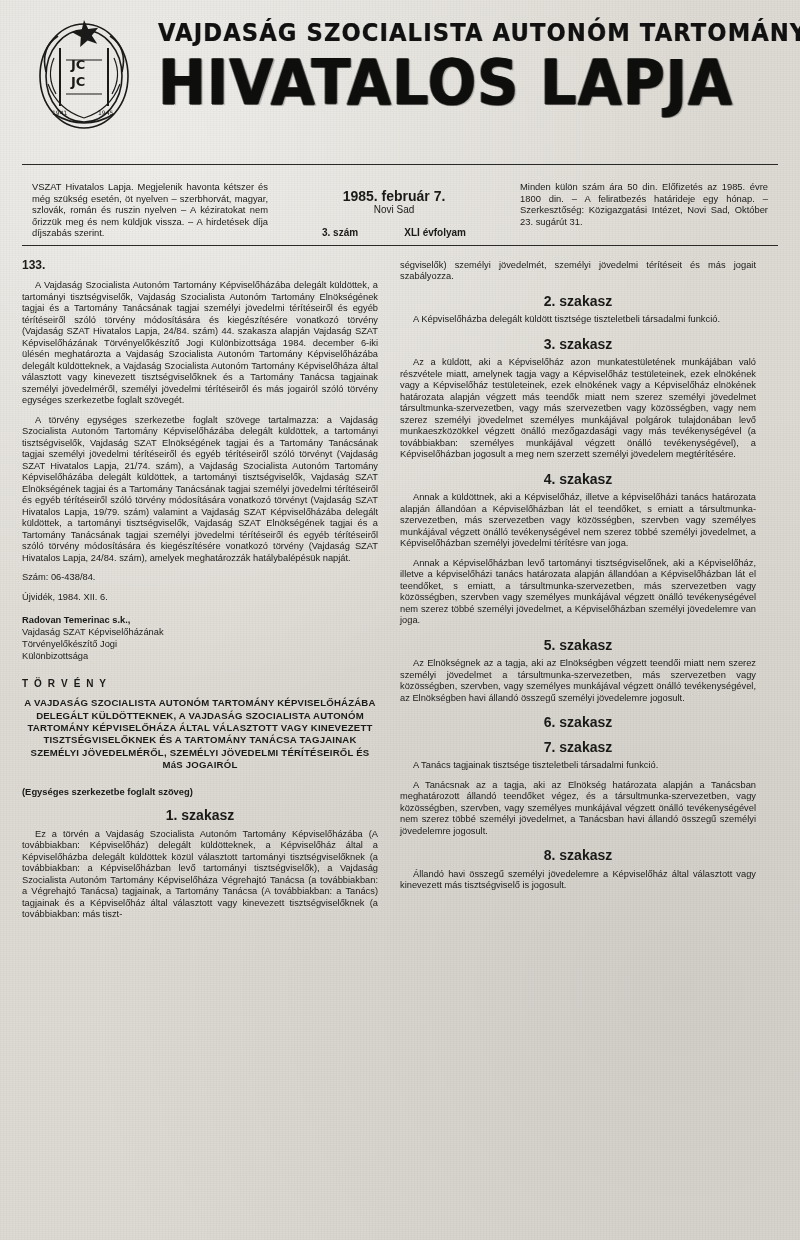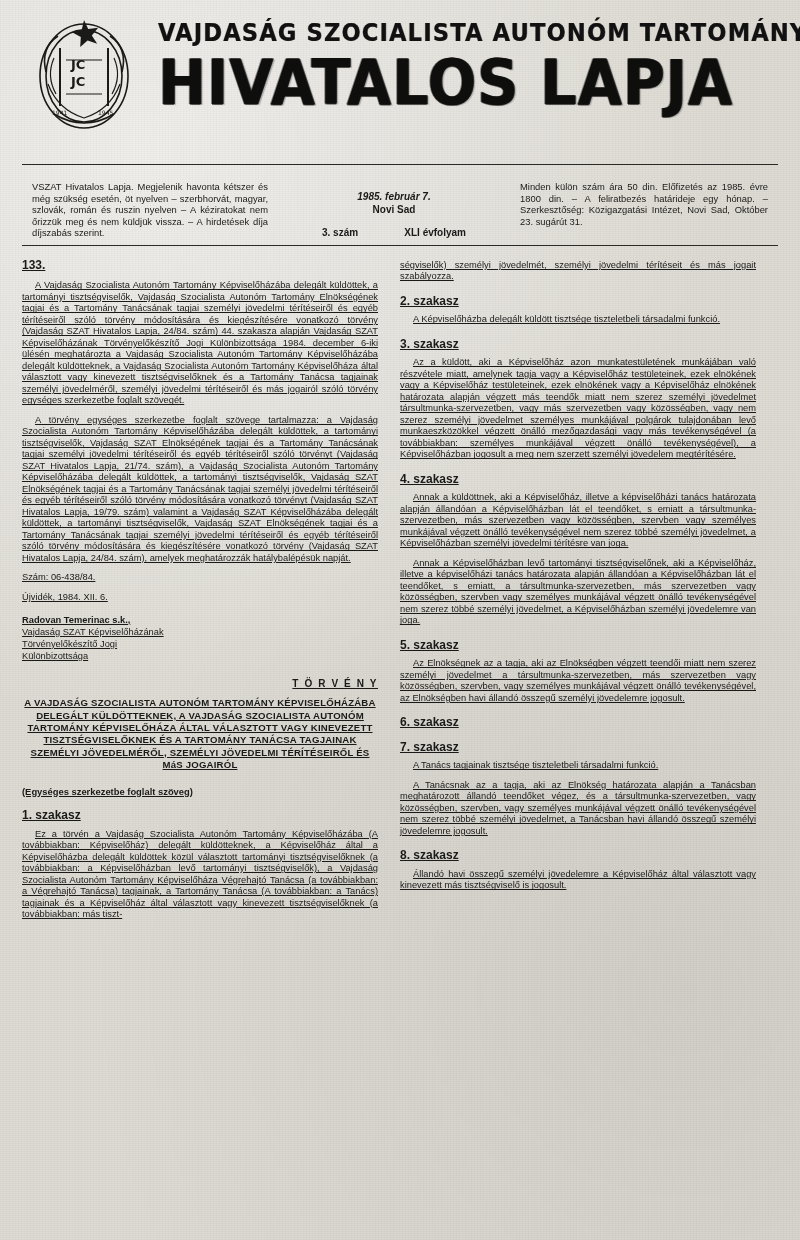--- a/index.html
+++ b/index.html
@@ -83,86 +83,85 @@
     border-bottom:1.6px solid #2a2a28;
     display:flex;
     font-size:9.4px;
     line-height:11.6px;
     padding:16px 0 6px 0;
     gap:32px;
   }
   .imp-col{padding:0 8px;}
   .imp-left{flex:0 0 236px; text-align:justify; padding-left:10px;}
   .imp-mid{flex:1 1 auto; text-align:center; padding-top:10px;}
-  .imp-mid .mid-date{font-weight:700;font-size:10px;font-style:italic;}
-  .imp-mid .mid-city{font-weight:700;font-size:10px;margin-top:1px;}
+  .imp-mid .mid-date{font-weight:700;font-size:14px;}
+  .imp-mid .mid-city{font-weight:400;font-size:10px;margin-top:1px;}
   .imp-mid .mid-row{
     display:flex;justify-content:space-between;
     margin-top:12px;font-weight:700;font-size:10px;
     padding:0 6px;
   }
   .imp-right{flex:0 0 248px; text-align:justify; padding-right:10px;}
 
   
   .columns{
     margin:14px 22px 0 22px;
     display:flex;
     gap:22px;
     height:946px;
   }
   .col{
     width:356px;
     font-size:9.3px;
     line-height:11.5px;
     text-align:justify;
-    text-decoration:underline;
   }
   .colnum{
     font-weight:700;
     font-size:12px;
     margin-bottom:9px;
   }
   p{margin:0 0 8px 0;text-indent:13px;}
   p.noind{text-indent:0;}
   .sig{
     margin-top:2px;
     font-size:9.3px;
     line-height:11.6px;
   }
   .sigblock{
     text-align:left;
     margin:10px 0 0 0;
     line-height:12px;
   }
   .sigblock .nm{font-weight:700;}
   .lawhead{
-    text-align:right;
+    text-align:left;
     font-weight:700;
     margin-top:16px;
     letter-spacing:1.6px;
     font-size:10px;
   }
   .lawtitle{
     text-align:center;
     font-weight:700;
     font-size:9.6px;
     line-height:12.4px;
     margin-top:8px;
     letter-spacing:.2px;
   }
   .unified{
     text-align:left;
     font-weight:700;
     font-size:9.4px;
     margin-top:14px;
   }
   .szakasz{
-    text-align:left;
-    font-weight:700;
-    font-size:12px;
+    text-align:center;
+    font-weight:700;
+    font-size:14px;
     margin:13px 0 7px 0;
   }
 </style>
 </head>
 <body>
 
 <div class="page">
 
   <div class="masthead">
     <div class="crest">

